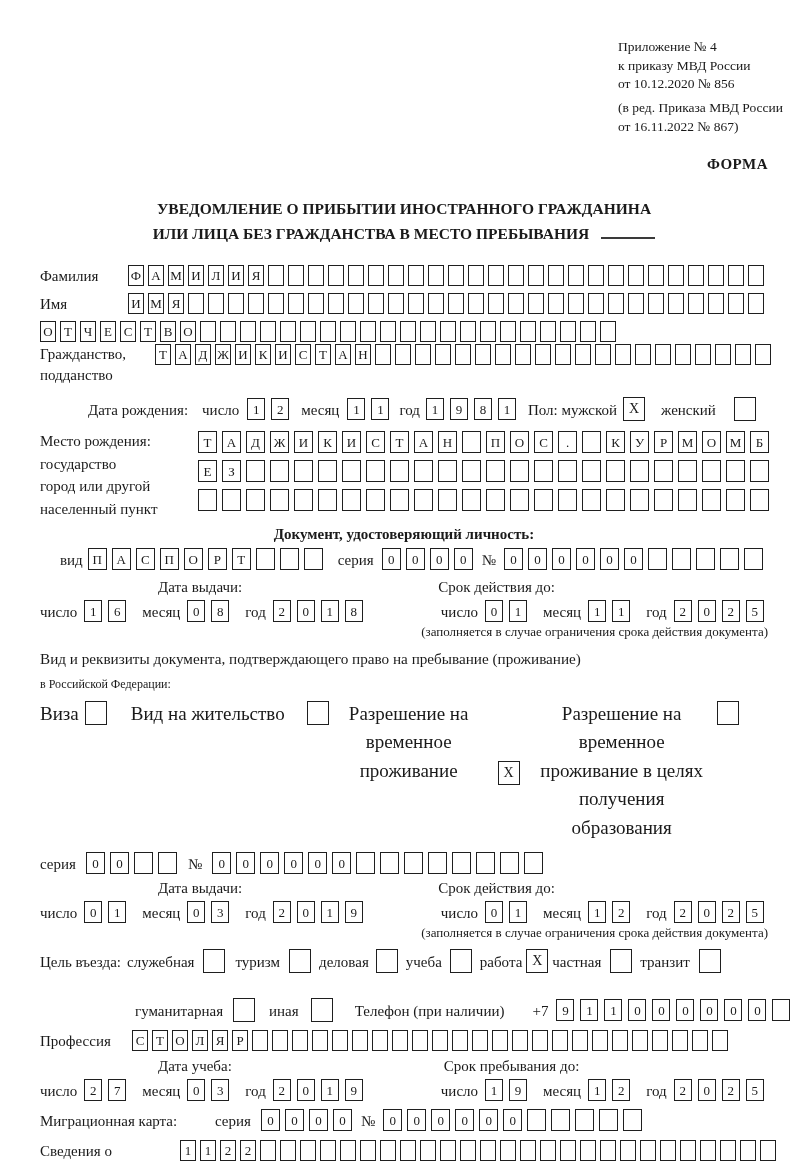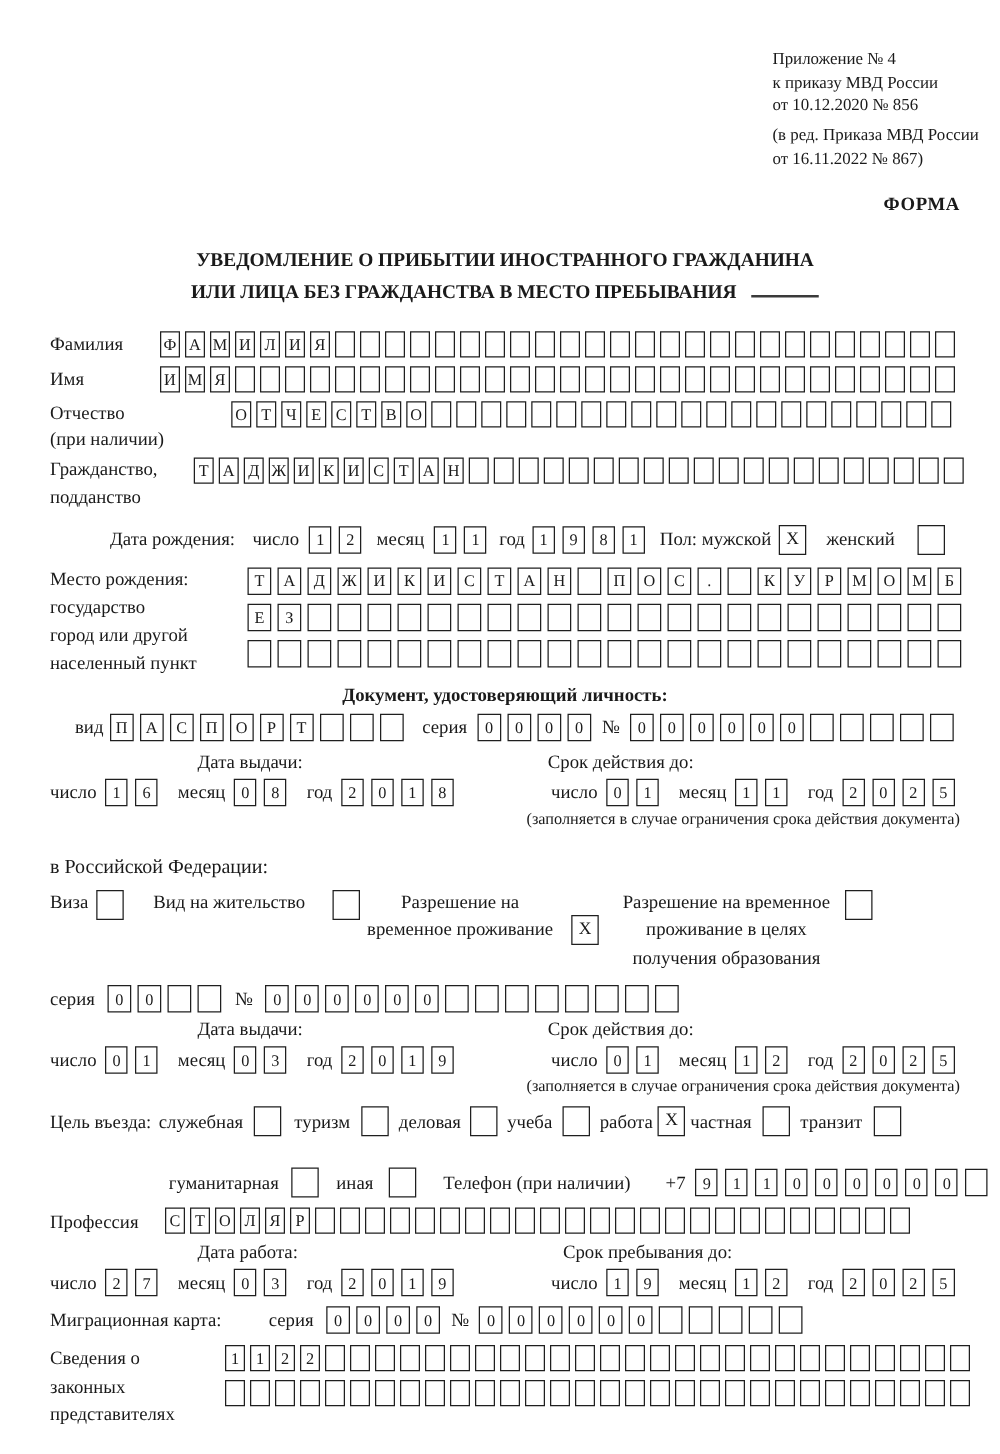--- a/index.html
+++ b/index.html
@@ -38,21 +38,21 @@
   .chk .cell{width:22px;height:24px;font-size:14px;}        
 
   .dgroup{display:inline-flex;align-items:flex-start;}
   .dgroup .label{margin-right:7px;}
   .dgroup .cells{margin-right:10px;}
 
   .center-bold{font-weight:bold;font-size:15px;text-align:center;}
   .note{font-size:13px;}
   .hdr2{display:flex;font-size:15px;margin-top:9px;}
 
-  .optlabel{font-size:15px;text-align:center;line-height:1.5;}
+  .optlabel{font-size:19px;text-align:center;line-height:1.5;}
   .opt{display:flex;align-items:flex-start;}
   .opt .chk{margin-left:9px;margin-top:1px;}
 
   .leftcol{width:130px;flex:0 0 130px;}
   .leftcol span{display:block;font-size:15px;line-height:1.5;}
 </style>
 </head>
 <body>
 
 <div class="page">
@@ -144,24 +144,20 @@
         <span class="cell"></span>
         <span class="cell"></span>
         <span class="cell"></span>
         <span class="cell"></span>
         <span class="cell"></span>
         <span class="cell"></span>
       </div>
   </div>
 
   <div class="row">
-    <div style="width:145px;flex:0 0 145px;">
-      <span class="sub">Отчество</span><br>
-      <span class="sub">(при наличии)</span>
-    </div>
     <div class="cells lt">
         <span class="cell">О</span>
         <span class="cell">Т</span>
         <span class="cell">Ч</span>
         <span class="cell">Е</span>
         <span class="cell">С</span>
         <span class="cell">Т</span>
         <span class="cell">В</span>
         <span class="cell">О</span>
         <span class="cell"></span>
@@ -425,21 +421,22 @@
       <span class="cells dt">
           <span class="cell">2</span>
           <span class="cell">0</span>
           <span class="cell">2</span>
           <span class="cell">5</span>
         </span>
     </span>
   </div>
   <div class="note" style="text-align:right;margin-top:2px;">(заполняется в случае ограничения срока действия документа)</div>
 
-  <div class="sub" style="margin-top:19px;font-size:16px;">в Российской Федерации:</div>
+  <div class="sub" style="margin-top:8px;font-size:15.2px;">Вид и реквизиты документа, подтверждающего право на пребывание (проживание)</div>
+  <div class="sub" style="margin-top:6px;font-size:12px;">в Российской Федерации:</div>
 
   <div class="row" style="margin-top:6px;">
     <div class="opt">
       <span class="optlabel">Виза</span>
       <span class="cells chk" style="margin-left:6px;">
           <span class="cell"></span>
         </span>
     </div>
     <div class="opt" style="margin-left:24px;">
       <span class="optlabel">Вид на жительство</span>
@@ -622,21 +619,21 @@
         <span class="cell"></span>
         <span class="cell"></span>
         <span class="cell"></span>
         <span class="cell"></span>
         <span class="cell"></span>
         <span class="cell"></span>
       </span>
   </div>
 
   <div class="hdr2" style="margin-top:7px;">
-    <span style="margin-left:118px;">Дата работа:</span>
+    <span style="margin-left:118px;">Дата учеба:</span>
     <span style="margin-left:212px;">Срок пребывания до:</span>
   </div>
 
   <div class="row" style="margin-top:4px;align-items:center;">
     <span class="dgroup" style="align-items:center;">
       <span class="label">число</span>
       <span class="cells dt">
           <span class="cell">2</span>
           <span class="cell">7</span>
         </span>

